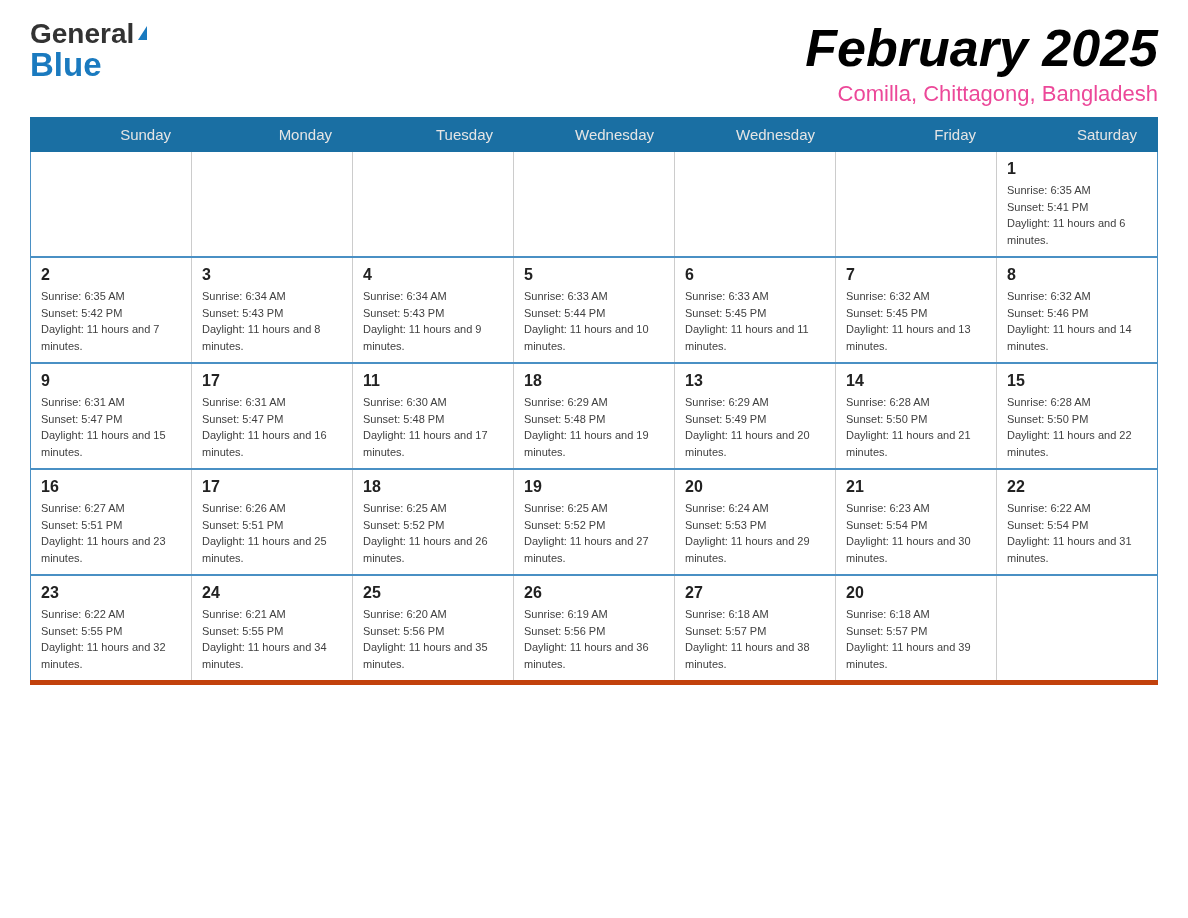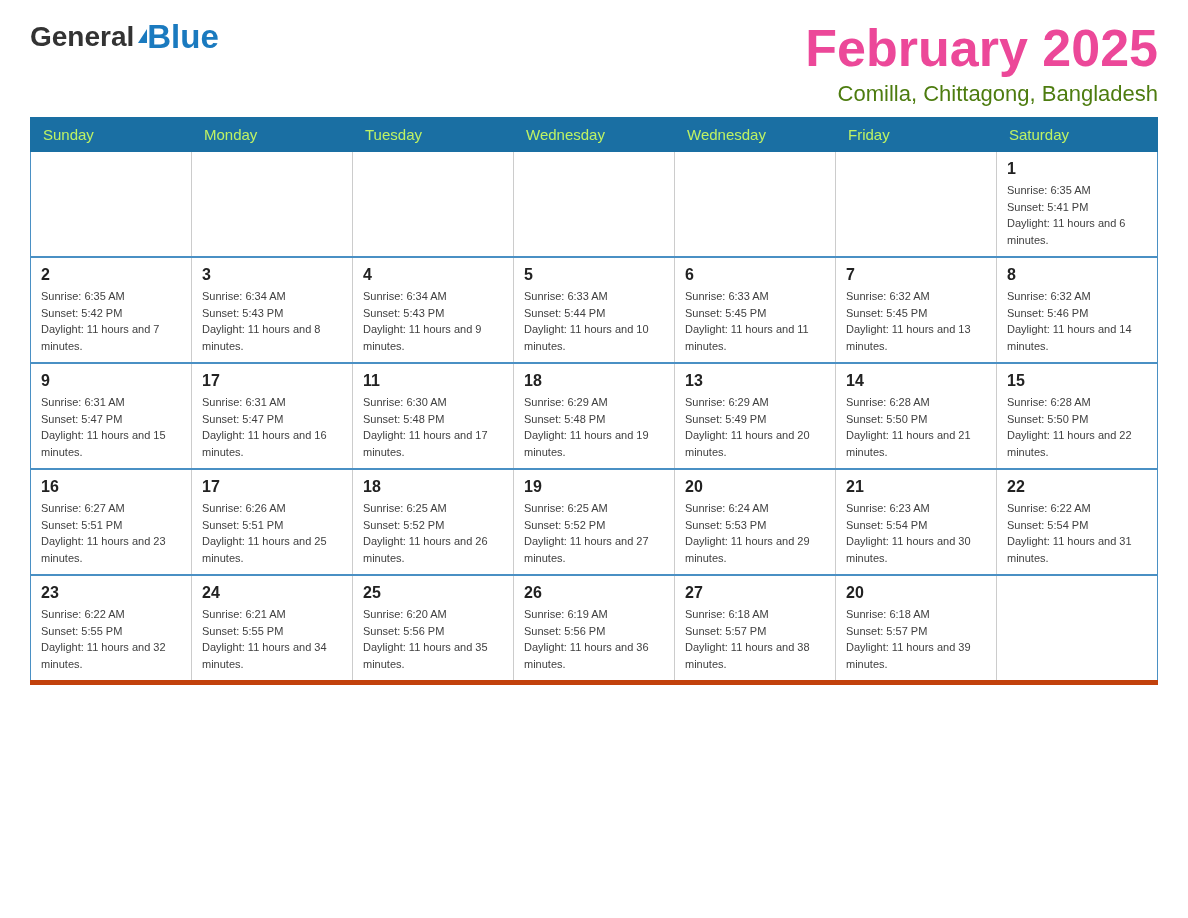--- a/index.html
+++ b/index.html
@@ -11,21 +11,22 @@
       min-height: 918px;
     }
     .header {
       display: flex;
       justify-content: space-between;
       align-items: flex-start;
       margin-bottom: 10px;
     }
     .logo {
       display: flex;
-      align-items: center;
+      flex-direction: column;
+      align-items: flex-start;
     }
     .logo-general {
       font-size: 28px;
       font-weight: bold;
       color: #333;
       line-height: 1;
     }
     .logo-blue {
       font-size: 33px;
       font-weight: bold;
@@ -35,43 +36,44 @@
     .logo-line {
       display: flex;
       align-items: center;
     }
     .title-section {
       text-align: right;
     }
     .title-section h1 {
       font-size: 52px;
       font-weight: bold;
-      color: #ec4899;
+      color: #000000;
       line-height: 1.1;
+      font-style: italic;
     }
     .title-section h2 {
       font-size: 22px;
       font-weight: normal;
-      color: #4d7c0f;
+      color: #ec4899;
       margin-top: 4px;
     }
     .calendar {
       width: 100%;
       border-collapse: collapse;
       margin-top: 10px;
     }
     .calendar thead tr {
       background-color: #1a6fa3;
     }
     .calendar thead th {
-      color: #bef264;
+      color: #e5e5e5;
       font-size: 15px;
       font-weight: normal;
-      padding: 8px 12px;
-      text-align: left;
+      padding: 8px 20px;
+      text-align: right;
       border: 1px solid #1a6fa3;
     }
     .calendar tbody tr {
       border-bottom: 2px solid #4a90c4;
     }
     .calendar tbody td {
       vertical-align: top;
       padding: 8px 10px;
       border-left: 1px solid #ccc;
       border-right: 1px solid #ccc;

